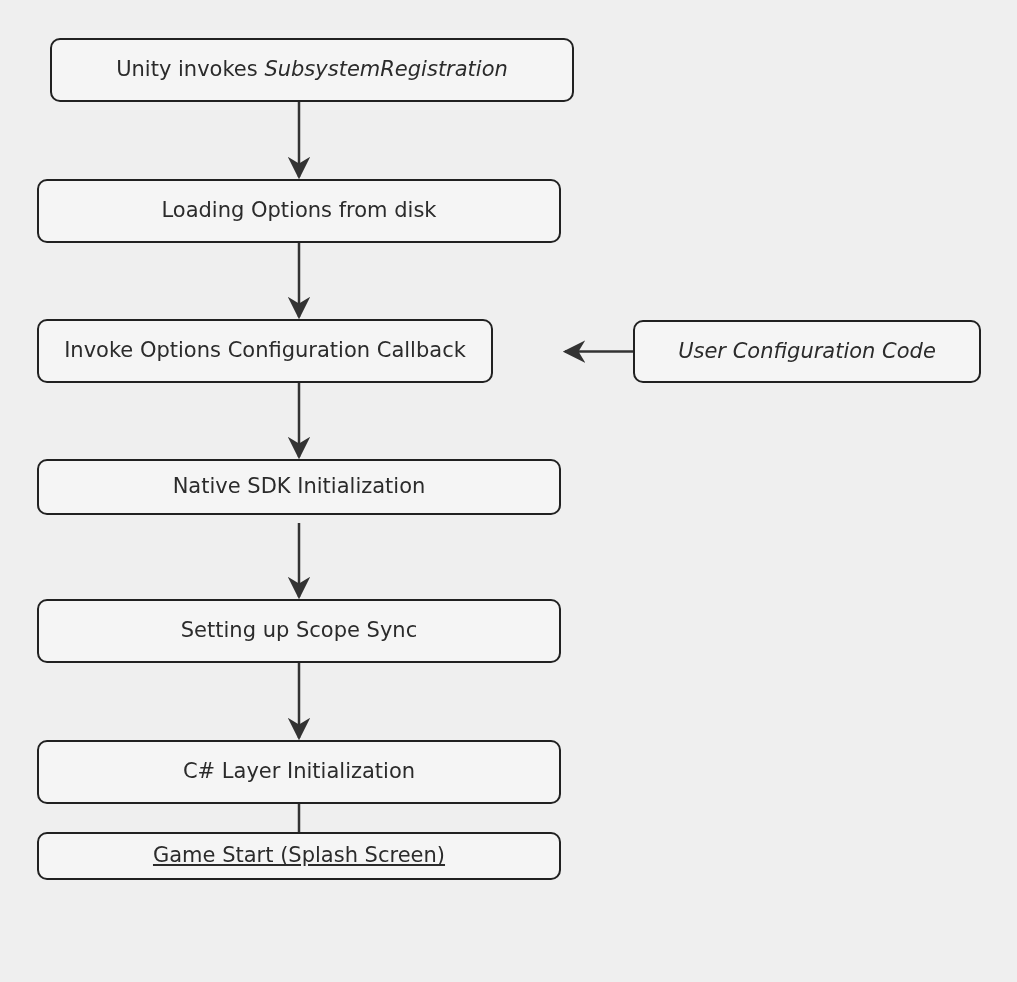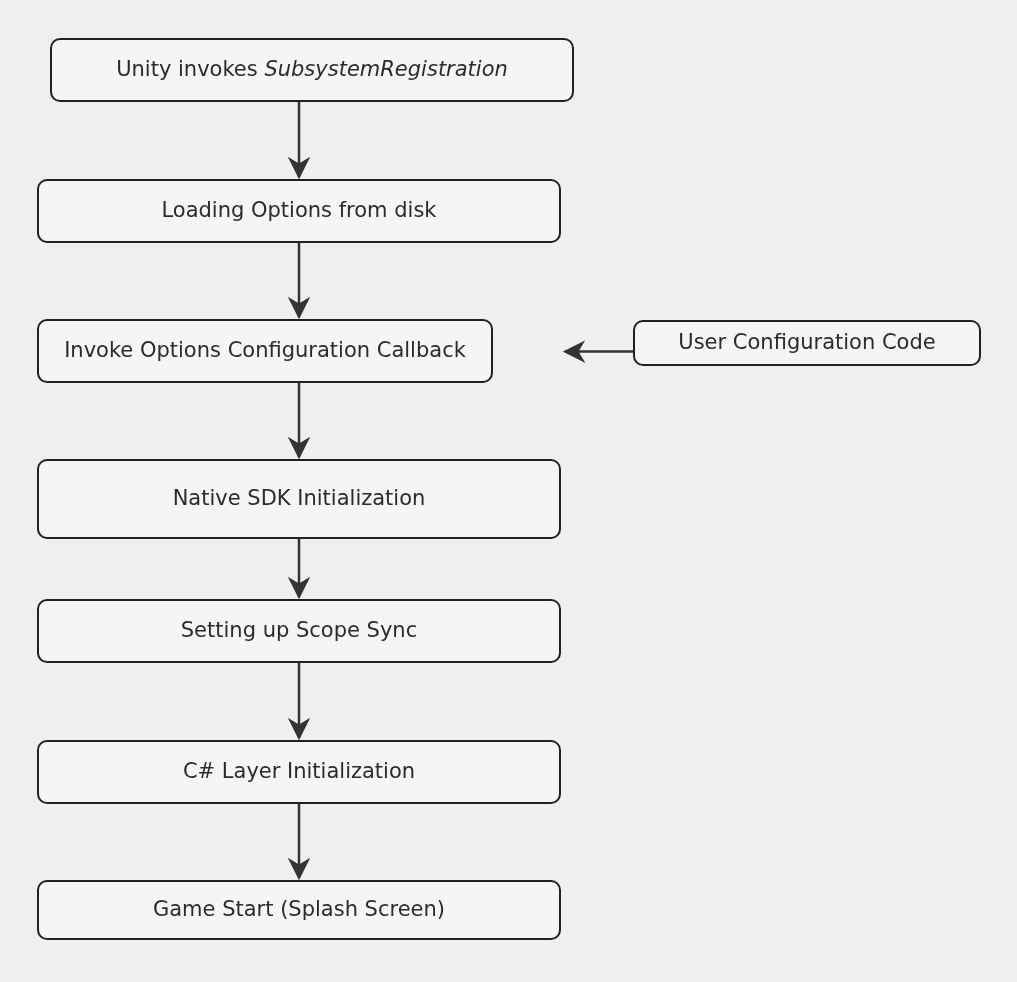--- a/index.html
+++ b/index.html
@@ -37,25 +37,25 @@
     line-height: 1.2;
     white-space: nowrap;
   }
   .node .em {
     font-style: italic;
   }
   
   .node-unity     { left: 37px;  top: 38px;  width: 524px; height: 64px; margin-left: 13px; }
   .node-loading   { left: 37px;  top: 179px; width: 524px; height: 64px; align-items: center; }
   .node-invoke    { left: 37px;  top: 319px; width: 456px; height: 64px; }
-  .node-userconf  { left: 633px; top: 320px; width: 348px; height: 46px; }
-  .node-native    { left: 37px;  top: 459px; width: 524px; height: 80px; }
+  .node-userconf  { left: 633px; top: 320px; width: 348px; height: 63px; font-style: italic; }
+  .node-native    { left: 37px;  top: 459px; width: 524px; height: 56px; }
   .node-scope     { left: 37px;  top: 599px; width: 524px; height: 64px; }
   .node-csharp    { left: 37px;  top: 740px; width: 524px; height: 64px; }
-  .node-gamestart { left: 37px;  top: 880px; width: 524px; height: 60px; }
+  .node-gamestart { left: 37px;  top: 832px; width: 524px; height: 48px; text-decoration: underline; }
 </style>
 </head>
 <body>
 
 <div id="canvas">
 
   <svg id="edge-layer" viewBox="0 0 1017 982" xmlns="http://www.w3.org/2000/svg">
     <defs>
       <marker id="arrowhead" viewBox="0 0 10 10" refX="9" refY="5" markerWidth="9" markerHeight="9" orient="auto-start-reverse">
         <path d="M0,0 L10,5 L0,10 L3,5 Z" fill="#333333"></path>

